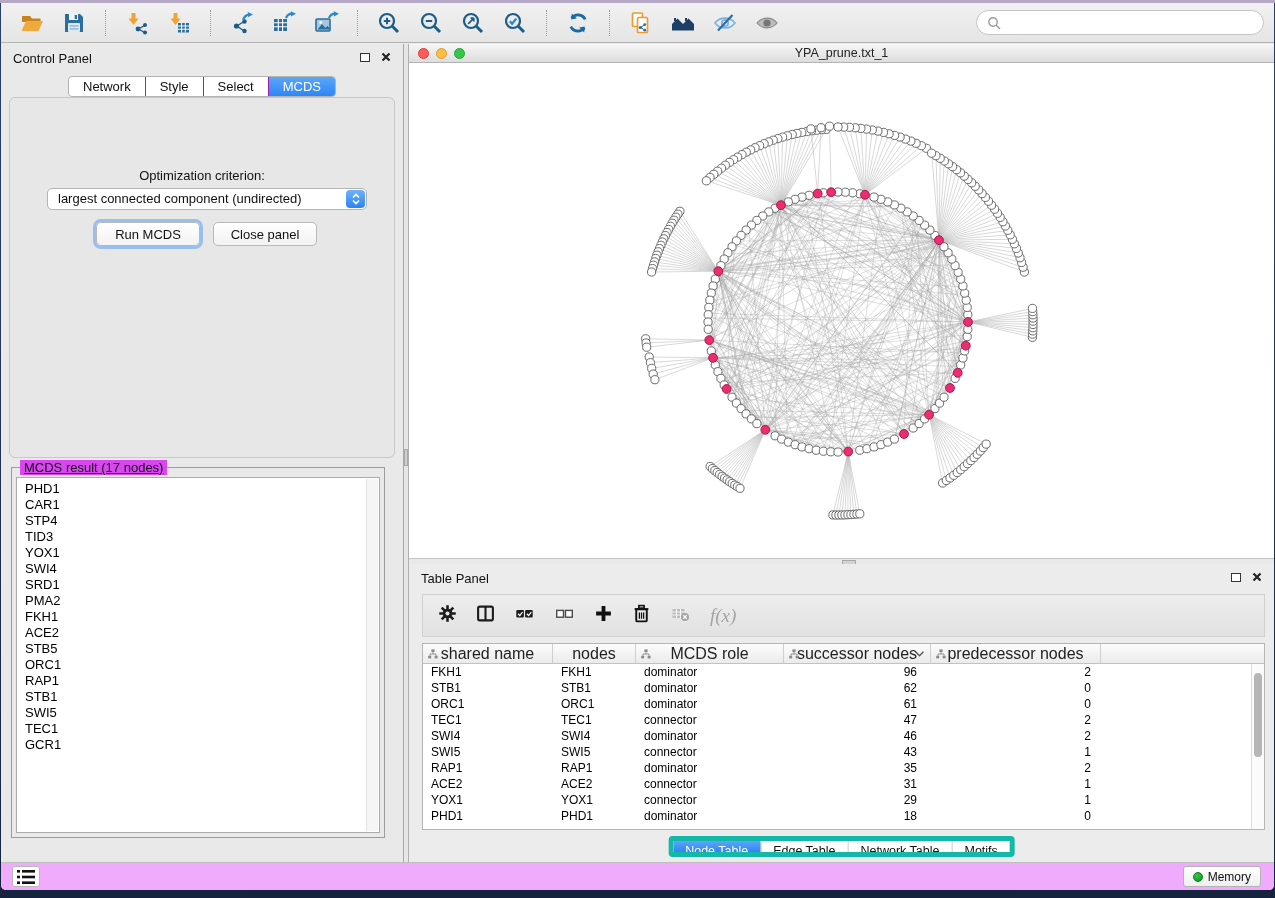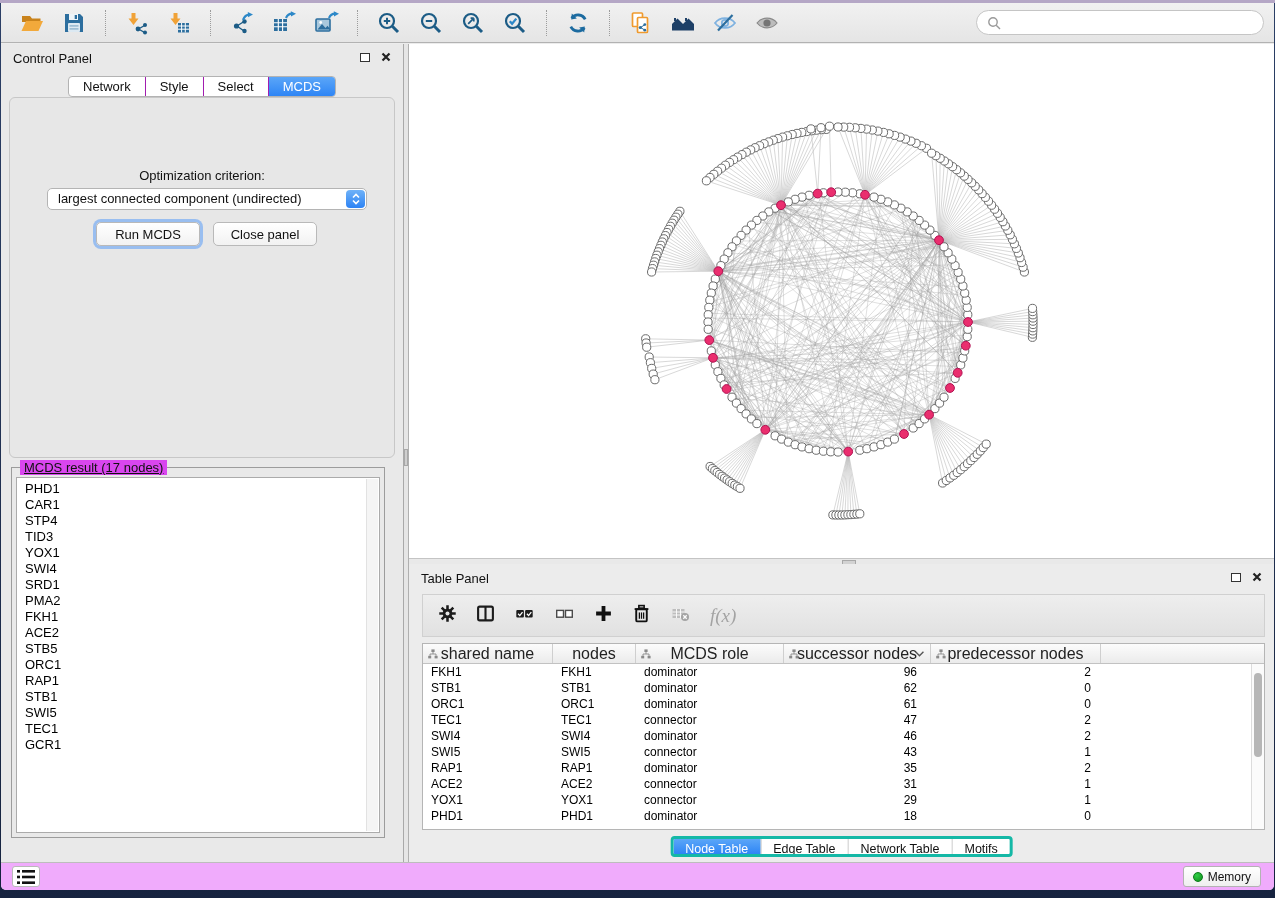--- a/index.html
+++ b/index.html
@@ -110,21 +110,21 @@
   .tr { display:flex; height:16px; align-items:center; font-size:12px; color:#000; }
   .td { height:16px; line-height:16px; overflow:hidden; white-space:nowrap; }
   .td.c0, .td.c1, .td.c2 { padding-left:8px; }
   .td.c3 { text-align:right; padding-right:14px; }
   .td.c4 { text-align:right; padding-right:10px; }
   .td.filler { flex:1; }
   #tbl-scroll { position:absolute; right:0; top:20px; bottom:0; width:13px; background:#fbfbfb; border-left:1px solid #dcdcdc; }
   #tbl-scroll .thumb { position:absolute; left:2px; top:9px; width:8px; height:84px; background:#b6b6b6; border-radius:4px; }
   #tp-tabs {
     position:absolute; left:50%; transform:translateX(-50%); top:272px;
-    display:flex; height:21px; border:3px solid #14b8a6; border-radius:4px; background:#fff; overflow:hidden;
+    display:flex; height:21px; border:5px solid #14b8a6; border-radius:4px; background:#fff; overflow:hidden;
   }
   .tptab { padding:2px 12px; font-size:12.5px; line-height:16px; color:#111; border-right:1px solid #ccc; cursor:default; }
   .tptab:last-child { border-right:none; }
   .tptab.active { background:linear-gradient(#5ba6f8,#2e85f5); color:#fff; }
   
   #status-bar { position:absolute; left:0; bottom:0; width:100%; height:28px; background:#f0abfc; border-top:1px solid #bdbdbd; }
   #list-btn { position:absolute; left:11px; top:3px; width:28px; height:21px; background:#fff; border:1px solid #b9b9b9; border-radius:3px; display:flex; align-items:center; justify-content:center; }
   #memory-btn { position:absolute; right:13px; top:3px; height:21px; padding:0 9px; background:linear-gradient(#ffffff,#efefef); border:1px solid #b3b3b3; border-radius:3px; display:flex; align-items:center; gap:5px; font-size:12px; color:#111; }
   #memory-btn .dot { width:10px; height:10px; border-radius:50%; background:radial-gradient(circle at 35% 30%, #2fce45, #0f8f1d); border:1px solid #0b7a19; }
 </style>
@@ -383,20 +383,26 @@
         <div id="mcds-scroll"></div>
       </div>
     </div>
   </div>
 
   <div id="v-split">
       <div class="grip"></div>
     </div>
 
   <div id="net-window">
+    <div id="net-titlebar">
+      <span class="light red"></span>
+      <span class="light yellow"></span>
+      <span class="light green"></span>
+      <div id="net-title">YPA_prune.txt_1</div>
+    </div>
     <div id="net-canvas">
         <svg width="865" height="495">
           <g>
             <line x1="372.0" y1="142.2" x2="324.4" y2="336.1" stroke="#9f9f9f" stroke-opacity="0.5" stroke-width="0.65"></line>
             <line x1="372.0" y1="142.2" x2="305.8" y2="217.5" stroke="#9f9f9f" stroke-opacity="0.5" stroke-width="0.65"></line>
             <line x1="372.0" y1="142.2" x2="507.0" y2="363.0" stroke="#9f9f9f" stroke-opacity="0.5" stroke-width="0.65"></line>
             <line x1="372.0" y1="142.2" x2="366.2" y2="372.8" stroke="#9f9f9f" stroke-opacity="0.5" stroke-width="0.65"></line>
             <line x1="372.0" y1="142.2" x2="488.2" y2="143.2" stroke="#9f9f9f" stroke-opacity="0.5" stroke-width="0.65"></line>
             <line x1="372.0" y1="142.2" x2="300.8" y2="280.6" stroke="#9f9f9f" stroke-opacity="0.5" stroke-width="0.65"></line>
             <line x1="372.0" y1="142.2" x2="410.1" y2="130.4" stroke="#9f9f9f" stroke-opacity="0.5" stroke-width="0.65"></line>

